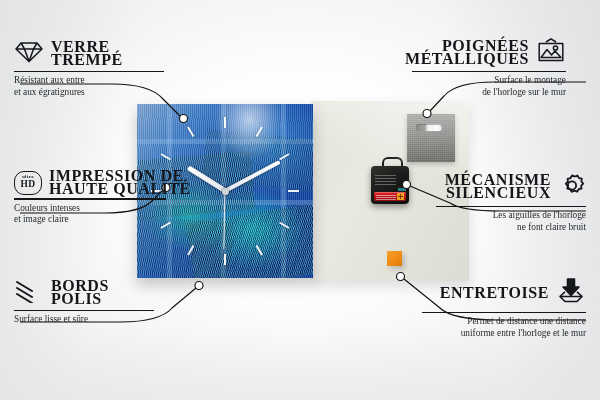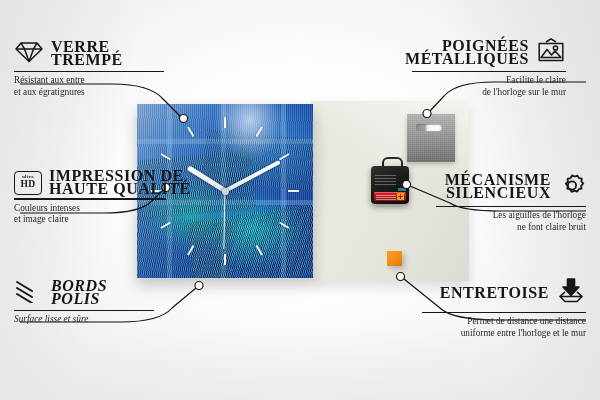--- a/index.html
+++ b/index.html
@@ -126,26 +126,26 @@
   .head.right{justify-content:flex-end;}
   .title{font-weight:bold;letter-spacing:.55px;color:#14161a;font-size:16px;line-height:12.6px;
         text-transform:uppercase;white-space:nowrap;}
   .rule{height:1.4px;background:#15171b;margin:3px 0 3px;}
   .sub{font-size:9.3px;line-height:11.2px;color:#25282d;white-space:pre-line;}
   .right .title,.right .sub{text-align:right;}
   .ico{flex:0 0 auto;display:block;}
 
   #c-verre      {left:14px;  top:40px;  width:150px;}
   #c-impression {left:14px;  top:170px; width:152px;}
-  #c-bords      {left:14px;  top:279px; width:140px;font-style:italic;}
+  #c-bords      {left:14px;  top:279px; width:140px;}
   #c-poignees   {left:412px; top:38px;  width:154px;}
   #c-mecanisme  {left:436px; top:171px; width:150px;}
   #c-entretoise {left:422px; top:277px; width:164px;}
 
-  .hd-badge{width:26px;height:22px;border:1.5px solid #15171b;border-radius:4px;
+  .hd-badge{width:26px;height:22px;border:1.5px solid #15171b;border-radius:10px;
         display:flex;flex-direction:column;align-items:center;justify-content:center;line-height:1;}
   .hd-badge u{text-decoration:none;font-size:4.6px;letter-spacing:.4px;font-weight:bold;color:#15171b;}
   .hd-badge b{font-size:9.5px;letter-spacing:.3px;color:#15171b;margin-top:.5px;}
 </style>
 </head>
 <body>
 
 <div id="stage">
 
   <div class="product" id="back-panel">
@@ -312,21 +312,21 @@
           <g fill="none" stroke="#15171b" stroke-width="1.5" stroke-linejoin="round">
             <path d="M10,4 L15,0.8 L20,4"></path>
             <rect x="3.2" y="5.5" width="23.6" height="17"></rect>
             <path d="M5,19.5 L11,11.5 L15.5,17 L19,13 L25,19.5 Z"></path>
             <circle cx="19.5" cy="10" r="2.1"></circle>
           </g>
         </svg>
       </span>
     </div>
     <div class="rule"></div>
-    <div class="sub">Facilite le claire
+    <div class="sub">Surface le montage
 de l'horloge sur le mur</div>
   </div>
 
   <div class="callout right" id="c-mecanisme">
     <div class="head right">
       <span>
         <span class="title" style="display:block">MÉCANISME</span>
         <span class="title" style="display:block">SILENCIEUX</span>
       </span>
       <span class="ico">

